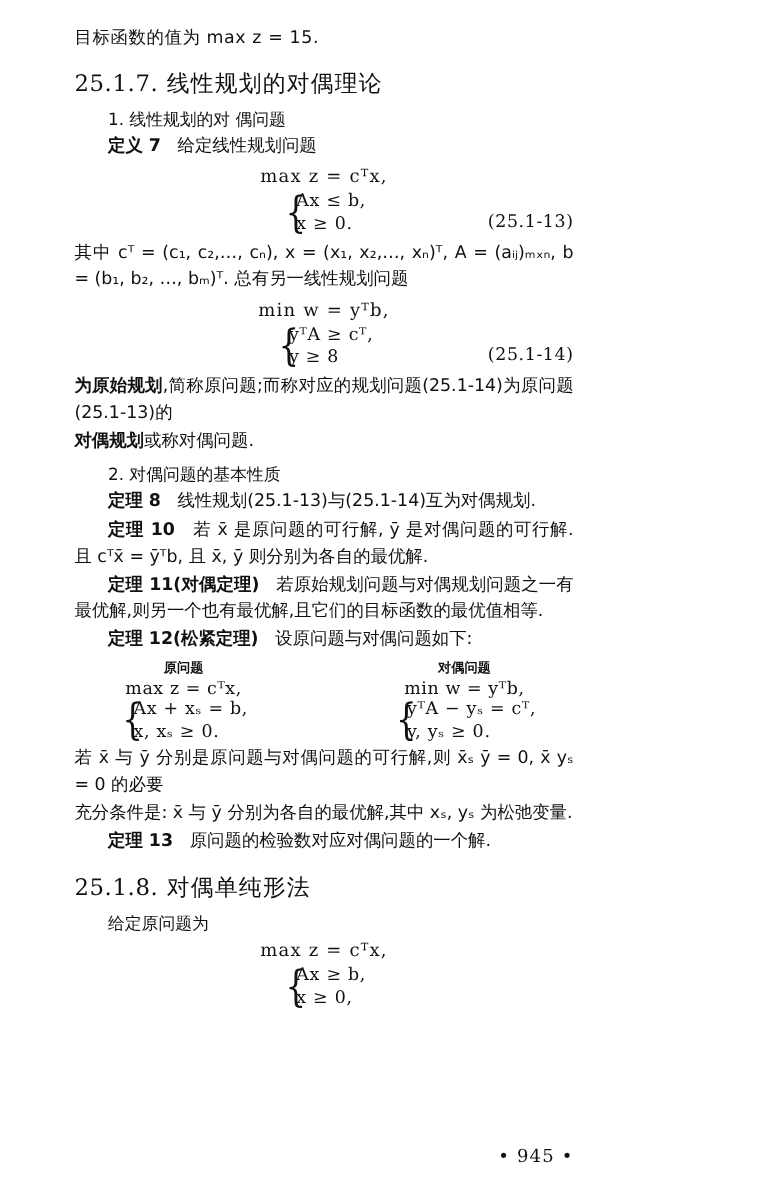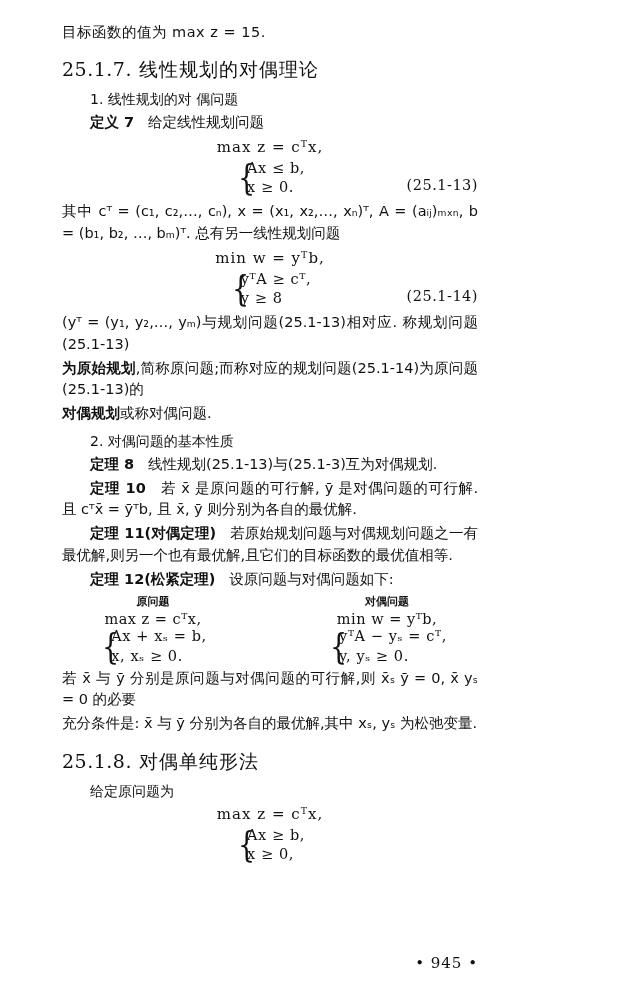--- a/index.html
+++ b/index.html
@@ -199,33 +199,32 @@
             <span class="rows">
               <span class="row">yᵀA ≥ cᵀ,</span>
               <span class="row">y ≥ 8</span>
             </span>
           </span>
         </div>
       </div>
       <div class="eqnum">(25.1-14)</div>
     </div>
 
-    <div class="para">(yᵀ = (y₁, y₂,…, yₘ)与规划问题(25.1-13)相对应. 称规划问题(25.1-13)</div>
     <div class="para">
       <span class="bold">为原始规划</span><span>,简称原问题;而称对应的规划问题(25.1-14)为原问题(25.1-13)的</span>
     </div>
     <div class="para">
       <span class="bold">对偶规划</span><span>或称对偶问题.</span>
     </div>
 
     <div class="subhead">2. 对偶问题的基本性质</div>
 
     <div class="para indent">
       <span class="thm">定理 8</span>
-      &nbsp;&nbsp;<span>线性规划(25.1-13)与(25.1-3)互为对偶规划.</span>
+      &nbsp;&nbsp;<span>线性规划(25.1-13)与(25.1-14)互为对偶规划.</span>
     </div>
 
 
     <div class="para indent">
       <span class="thm">定理 10</span>
       &nbsp;&nbsp;<span>若 x̄ 是原问题的可行解, ȳ 是对偶问题的可行解. 且 cᵀx̄ = ȳᵀb, 且 x̄, ȳ 则分别为各自的最优解.</span>
     </div>
 
     <div class="para indent">
       <span class="thm">定理 11(对偶定理)</span>
@@ -262,20 +261,24 @@
               <span class="row">y, yₛ ≥ 0.</span>
             </span>
           </span>
         </div>
       </div>
     </div>
 
     <div class="para">若 x̄ 与 ȳ 分别是原问题与对偶问题的可行解,则 x̄ₛ ȳ = 0, x̄ yₛ = 0 的必要</div>
     <div class="para">充分条件是: x̄ 与 ȳ 分别为各自的最优解,其中 xₛ, yₛ 为松弛变量.</div>
 
+    <div class="para indent">
+      <span class="thm">定理 13</span>
+      &nbsp;&nbsp;<span>原问题的检验数对应对偶问题的一个解.</span>
+    </div>
 
     <div class="heading">
       <span class="num">25.1.8.</span>
       <span>对偶单纯形法</span>
     </div>
 
     <div class="subhead">给定原问题为</div>
 
     <div class="eqblock">
       <div class="eqbody">

